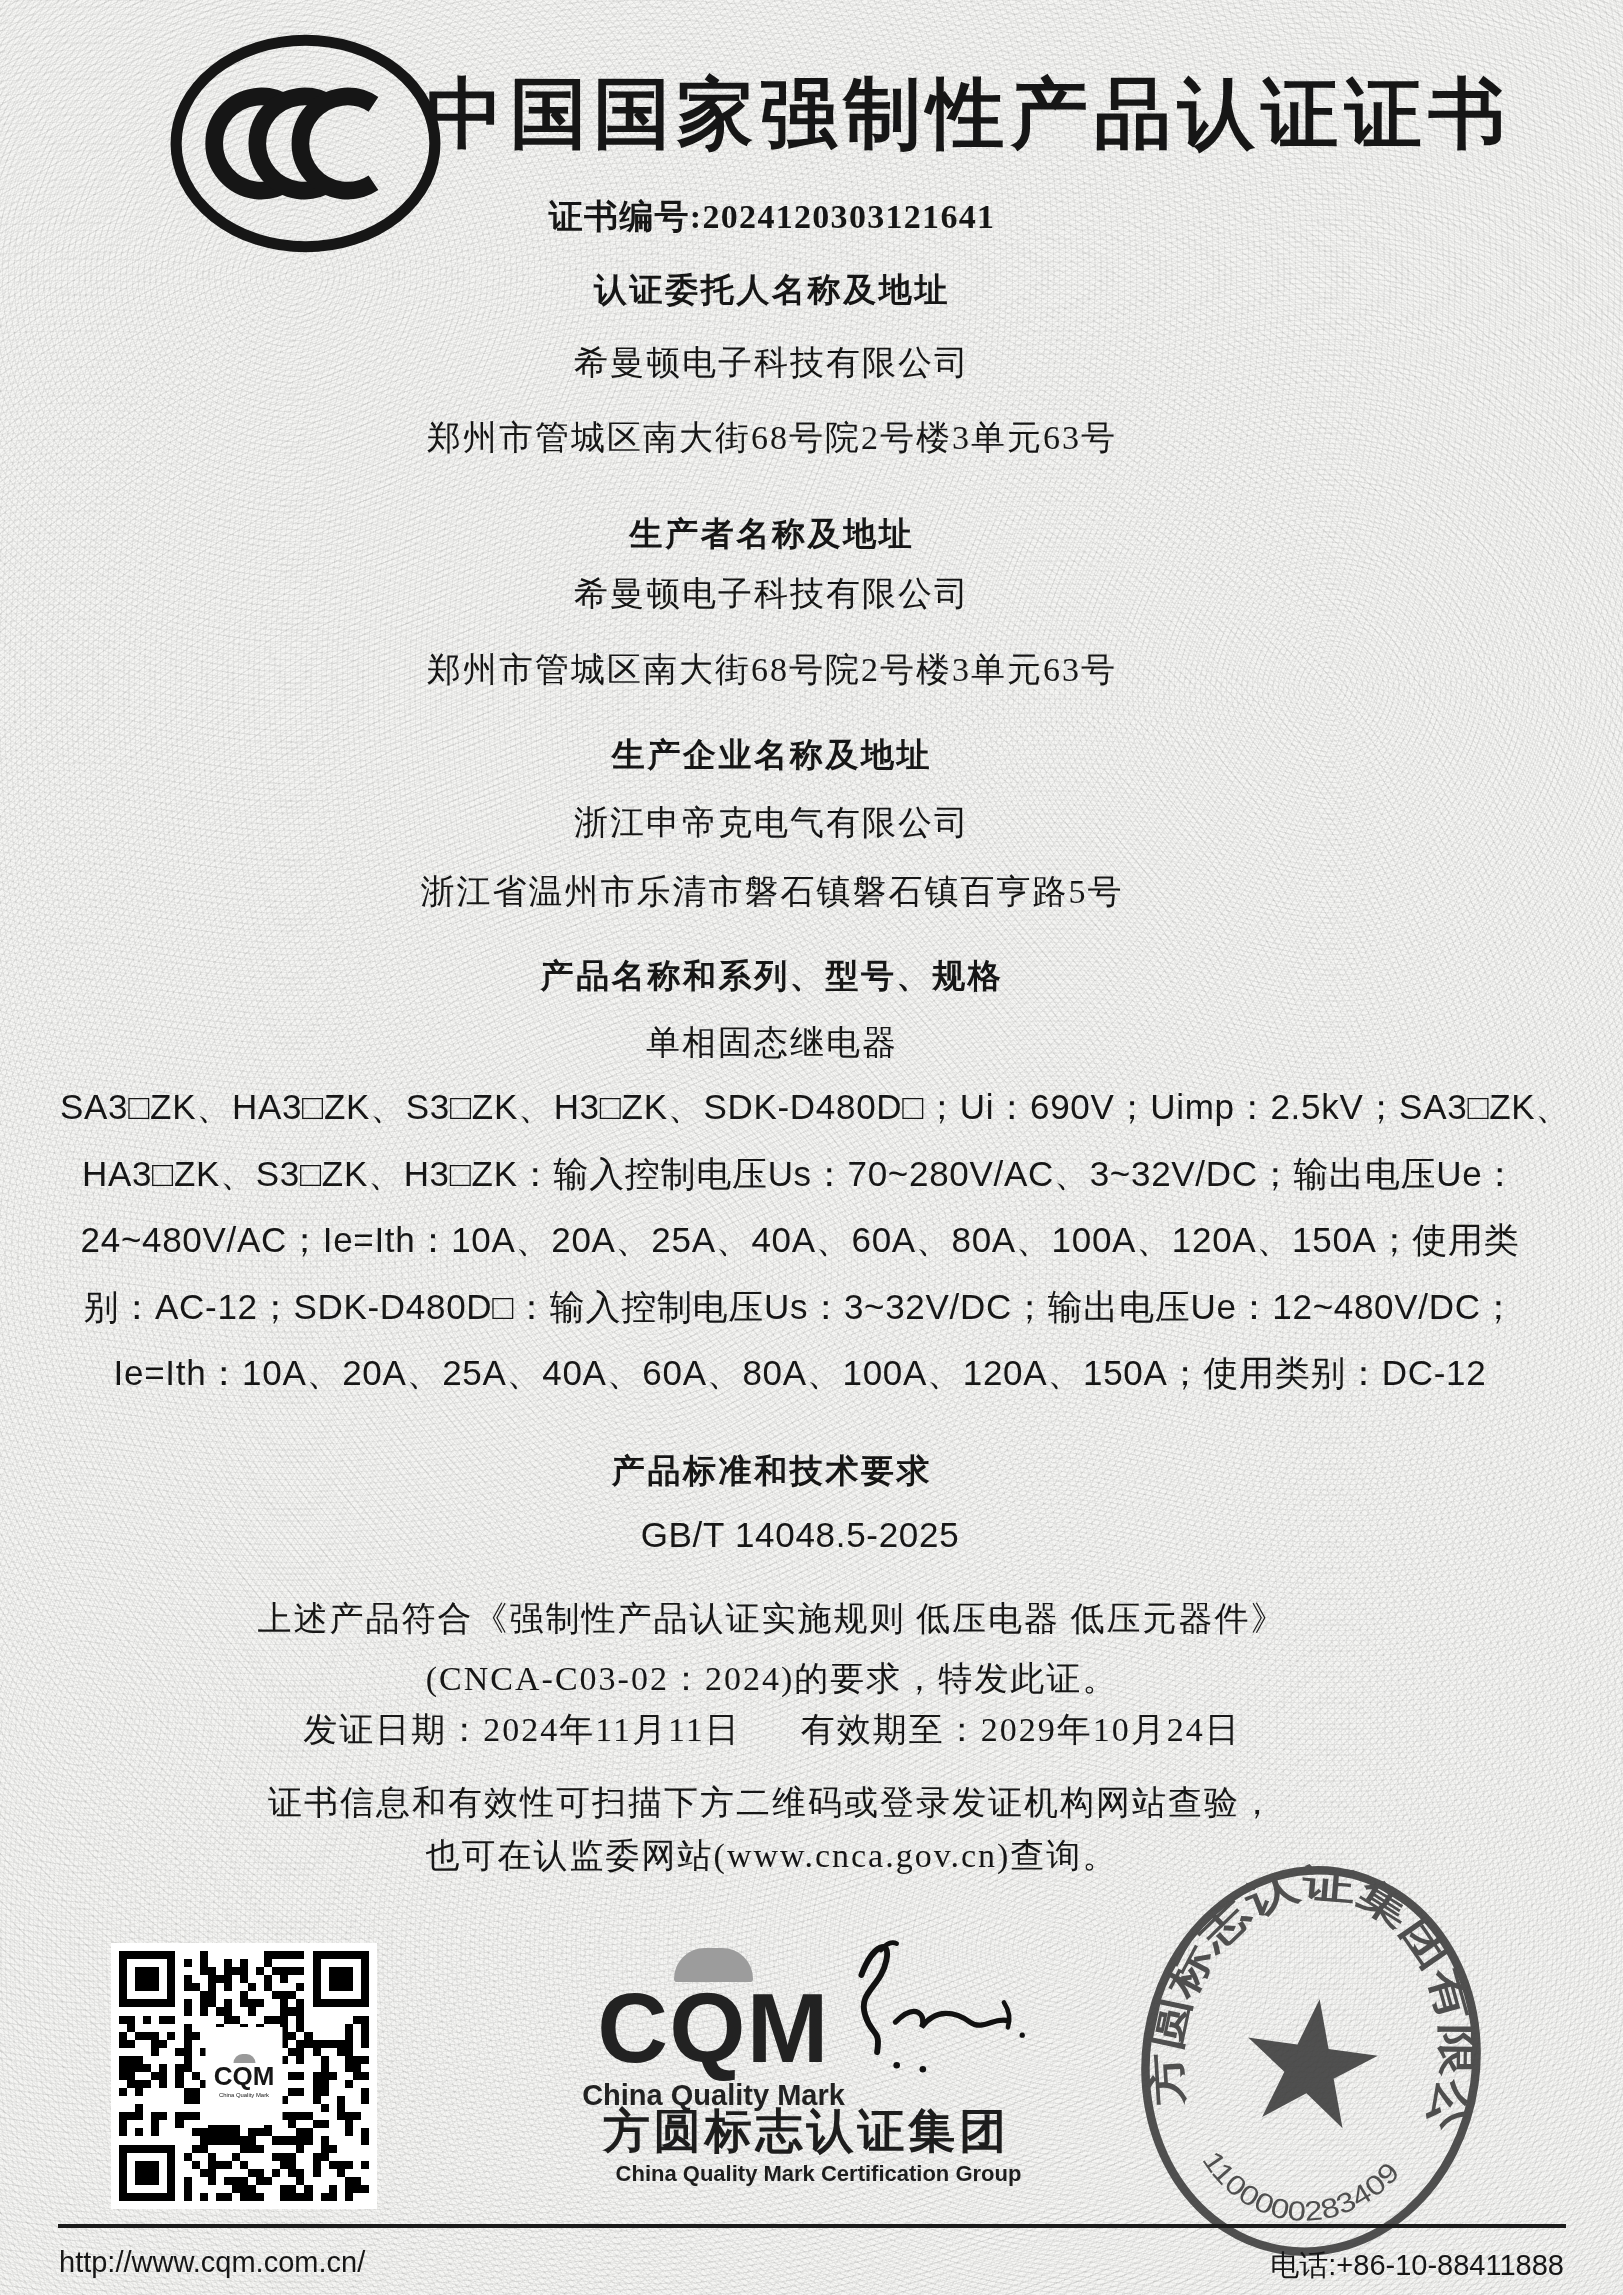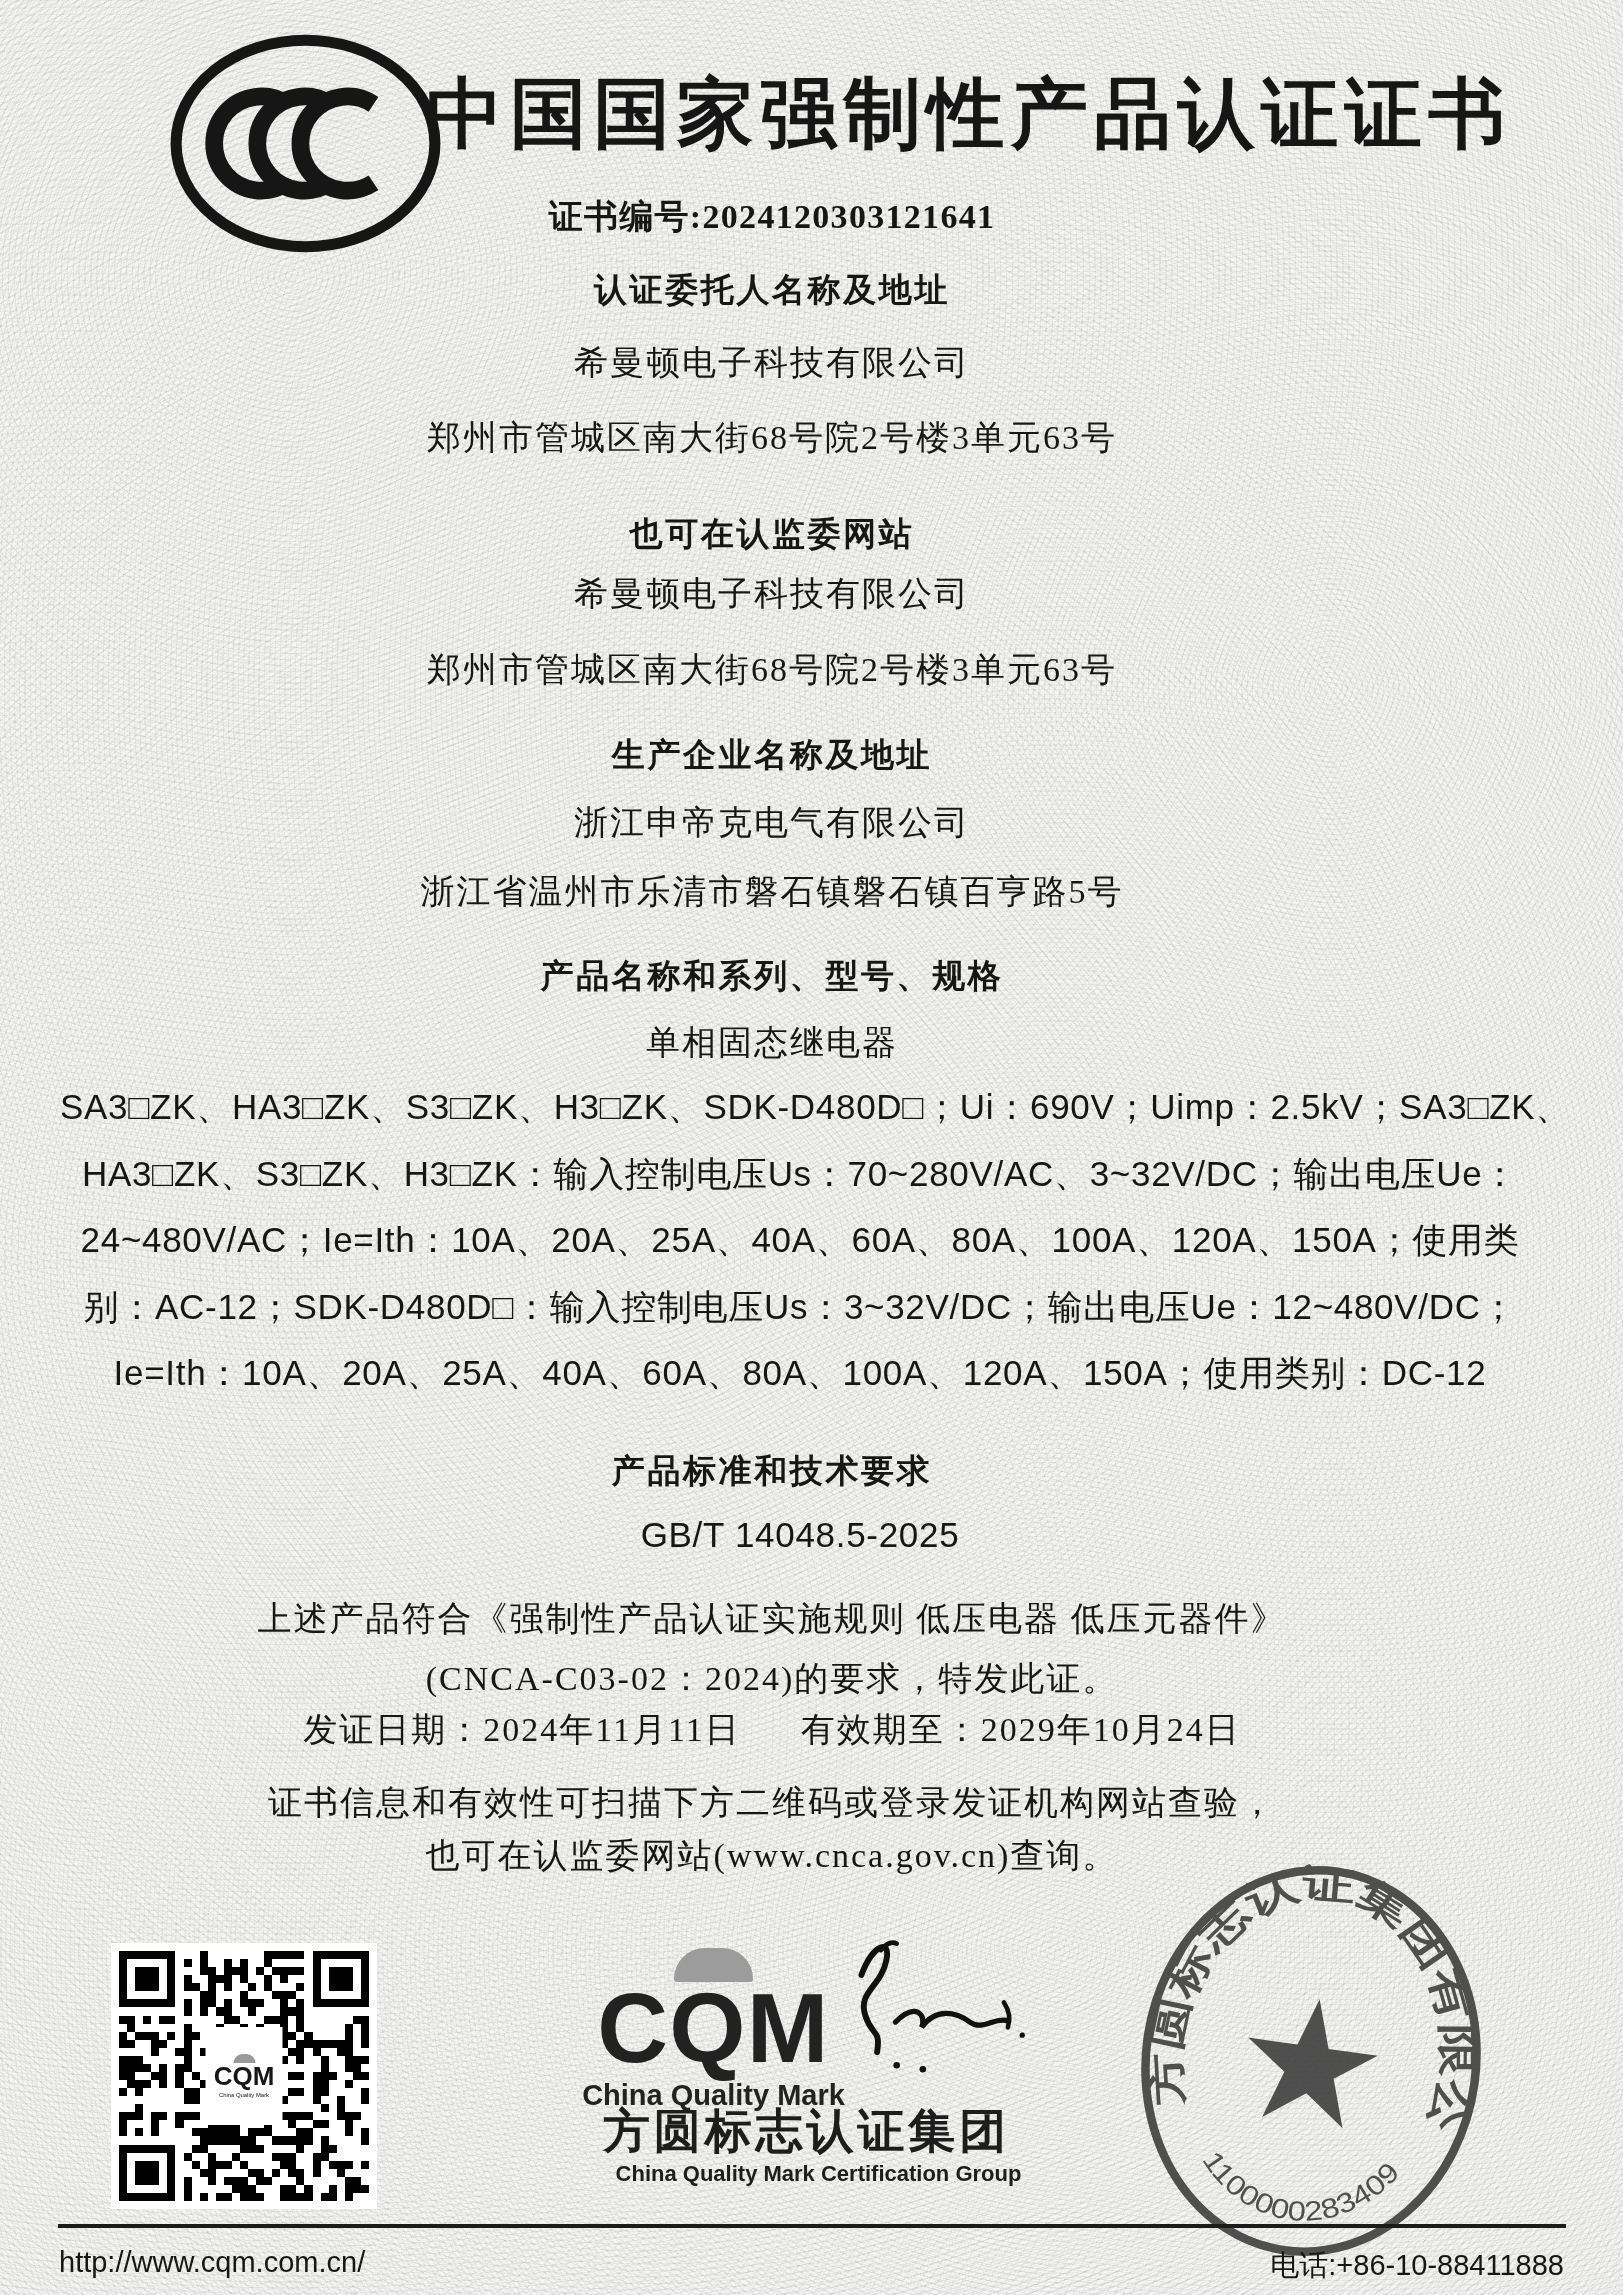--- a/index.html
+++ b/index.html
@@ -66,21 +66,21 @@
   <div class="title">中国国家强制性产品认证证书</div>
 
   <div class="cline certno">
     <span>证书编号:</span><span>2024120303121641</span>
   </div>
 
   <div class="cline h-sec" style="top:268px">认证委托人名称及地址</div>
   <div class="cline t-body" style="top:340px">希曼顿电子科技有限公司</div>
   <div class="cline t-body" style="top:415px">郑州市管城区南大街68号院2号楼3单元63号</div>
 
-  <div class="cline h-sec" style="top:512px">也可在认监委网站</div>
+  <div class="cline h-sec" style="top:512px">生产者名称及地址</div>
   <div class="cline t-body" style="top:571px">希曼顿电子科技有限公司</div>
   <div class="cline t-body" style="top:647px">郑州市管城区南大街68号院2号楼3单元63号</div>
 
   <div class="cline h-sec" style="top:733px">生产企业名称及地址</div>
   <div class="cline t-body" style="top:800px">浙江申帝克电气有限公司</div>
   <div class="cline t-body" style="top:869px">浙江省温州市乐清市磐石镇磐石镇百亨路5号</div>
 
   <div class="cline h-sec" style="top:954px">产品名称和系列、型号、规格</div>
   <div class="cline t-body" style="top:1020px">单相固态继电器</div>
 

